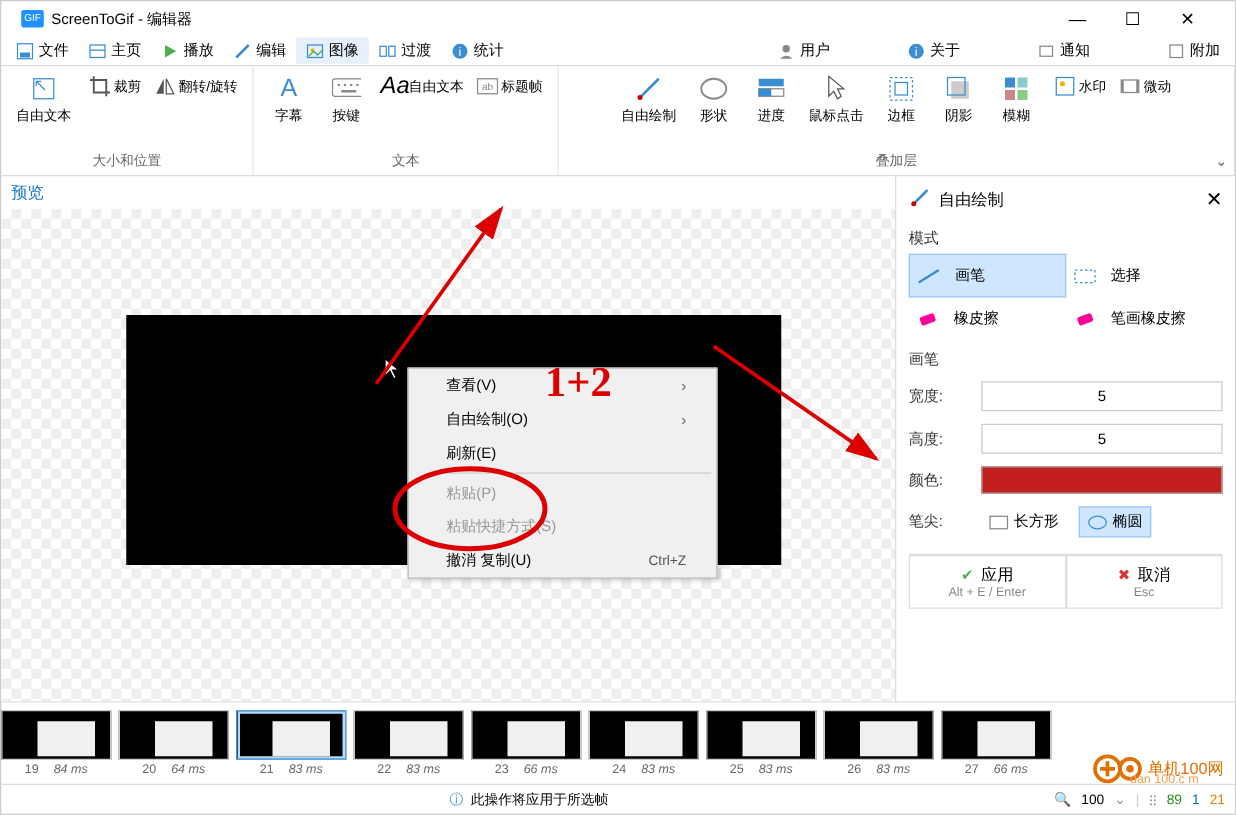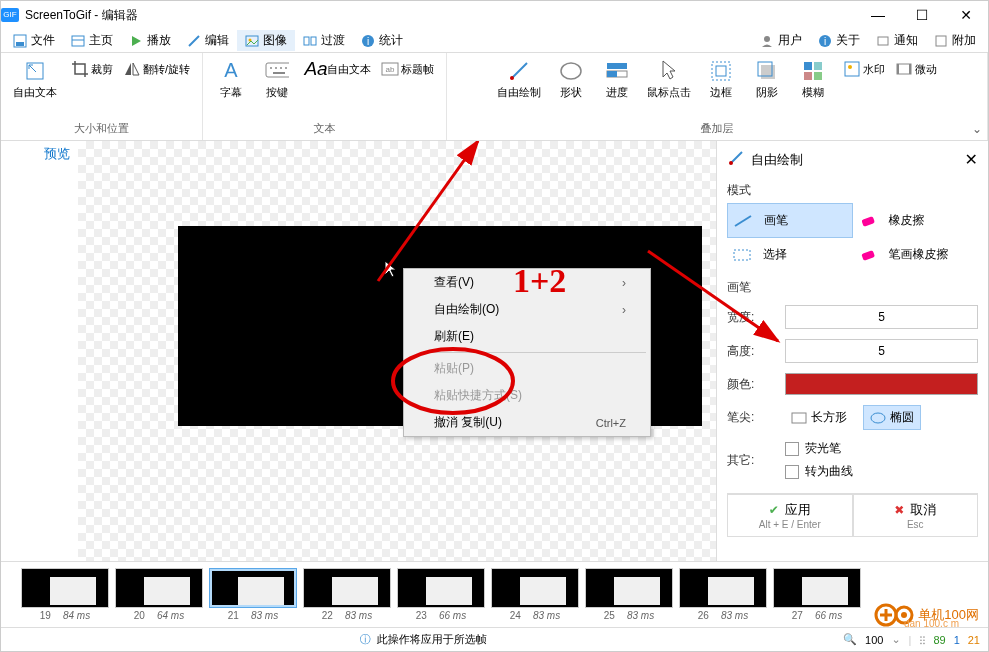--- a/index.html
+++ b/index.html
@@ -1,41 +1,41 @@
 <!DOCTYPE html>
 <html><head>
 <meta charset="utf-8">
 <style>
 * { margin: 0; padding: 0; box-sizing: border-box; font-family: "Microsoft YaHei", "Segoe UI", sans-serif; }
 body { width: 989px; height: 652px; background: #fff; overflow: hidden; font-size: 12px; }
 .window { display: flex; flex-direction: column; height: 100%; border: 1px solid #ccc; }
-.titlebar { display: flex; align-items: center; height: 28px; padding: 0 0; }
+.titlebar { display: flex; align-items: center; height: 28px; padding: 0 16px; }
 .titlebar .app-icon { width: 18px; height: 14px; background: #1E90FF; color: #fff; font-size: 8px; text-align: center; line-height: 14px; border-radius: 2px; margin-right: 6px; }
 .titlebar .title { font-size: 12px; color: #000; }
 .titlebar .spacer { flex: 1; }
 .titlebar .win-btn { width: 44px; height: 28px; text-align: center; line-height: 28px; font-size: 14px; }
 .menubar { display: flex; align-items: center; height: 24px; padding: 0 4px; border-bottom: 1px solid #ddd; }
 .menu-item { display: flex; align-items: center; padding: 2px 8px; gap: 4px; font-size: 12px; }
 .menu-icon { width: 14px; height: 14px; display: inline-flex; align-items: center; justify-content: center; }
-.menu-right { margin-left: auto; display: flex; }
+.menu-right { margin-left: auto; display: flex; gap: 46px; }
 
 .ribbon { display: flex; height: 88px; border-bottom: 1px solid #ddd; position: relative; }
 .ribbon-group { display: flex; flex-direction: column; align-items: center; padding: 4px 8px; border-right: 1px solid #e5e5e5; }
 .ribbon-group:last-of-type { border-right: none; }
 .ribbon-row { display: flex; gap: 6px; flex: 1; align-items: flex-start; }
 .ribbon-btn { display: flex; flex-direction: column; align-items: center; justify-content: center; padding: 2px 4px; font-size: 11px; gap: 2px; min-width: 40px; }
 .ribbon-btn.small { flex-direction: row; font-size: 11px; min-width: 0; height: 24px; }
 .ribbon-btn .ic { width: 24px; height: 24px; display: flex; align-items: center; justify-content: center; }
 .ribbon-btn.small .ic { width: 18px; height: 18px; }
 .ribbon-stack { display: flex; gap: 2px; }
 .ribbon-group-label { font-size: 11px; color: #666; text-align: center; margin-top: 2px; }
 .ribbon-exp { position: absolute; right: 6px; bottom: 4px; font-size: 12px; color: #666; }
 
 .work { flex: 1; display: flex; overflow: hidden; }
-.preview-area { flex: 1; display: flex; flex-direction: row; margin-left: 35px; }
+.preview-area { flex: 1; display: flex; flex-direction: column; }
 .preview-label { padding: 4px 8px; font-size: 13px; color: #1177cc; }
 .canvas-area { flex: 1; background: #fff; background-image:
   linear-gradient(45deg,#eee 25%,transparent 25%),linear-gradient(-45deg,#eee 25%,transparent 25%),
   linear-gradient(45deg,transparent 75%,#eee 75%),linear-gradient(-45deg,transparent 75%,#eee 75%);
   background-size: 16px 16px; background-position: 0 0,0 8px,8px -8px,-8px 0; position: relative; }
 .frame-img { position: absolute; left: 100px; top: 85px; width: 524px; height: 200px; background: #000; }
 .ctx-menu { position: absolute; left: 225px; top: 42px; width: 248px; background: #f0f0f0; border: 1px solid #bbb; box-shadow: 2px 2px 4px rgba(0,0,0,0.2); }
 .ctx-item { padding: 5px 24px 5px 30px; font-size: 12px; display: flex; align-items: center; color: #000; }
 .ctx-item.disabled { color: #999; }
 .ctx-item .arrow { margin-left: auto; color: #666; }
@@ -57,21 +57,21 @@
 .sp-color { flex: 1; height: 22px; background: #c41f1f; border: 1px solid #aaa; }
 .sp-check { width: 14px; height: 14px; border: 1px solid #999; display: inline-block; }
 .sp-toggleset { display: flex; gap: 10px; align-items: center; }
 .sp-toggle { display: flex; align-items: center; gap: 4px; font-size: 12px; padding: 3px 6px; }
 .sp-toggle.active { background: #cfe6ff; border: 1px solid #9cc7f0; }
 .sp-actions { display: flex; margin-top: 8px; border-top: 1px solid #ddd; }
 .sp-action { flex: 1; text-align: center; padding: 6px 0; border: 1px solid #ddd; }
 .sp-action .main { font-size: 13px; }
 .sp-action .sub { font-size: 10px; color: #888; }
 
-.frame-strip { height: 66px; border-top: 1px solid #ddd; display: flex; align-items: center; padding: 2px 20px; gap: 6px; overflow: hidden; }
+.frame-strip { height: 66px; border-top: 1px solid #ddd; display: flex; align-items: center; padding: 2px 0; gap: 6px; overflow: hidden; }
 .thumb { display: flex; flex-direction: column; align-items: center; }
 .thumb-img { width: 88px; height: 40px; background: #000; border: 1px solid #ccc; position: relative; }
 .thumb-img.sel { border: 1px solid #59a7e8; box-shadow: 0 0 0 2px #b4daf9 inset; }
 .thumb-img .mini { position: absolute; left: 28px; top: 8px; width: 46px; height: 28px; background: #f0f0f0; }
 .thumb-caption { display: flex; gap: 12px; font-size: 10px; margin-top: 2px; }
 .thumb-caption .idx { color: #666; }
 .thumb-caption .ms { color: #666; font-style: italic; }
 
 .statusbar { height: 24px; border-top: 1px solid #ddd; display: flex; align-items: center; padding: 0 8px; font-size: 11px; gap: 6px; }
 .statusbar .st-left { display: flex; align-items: center; gap: 6px; flex: 1; justify-content: center; }
@@ -447,32 +447,32 @@
             <span class="sp-mode-icon">
               <svg width="20" height="14">
                 <line x1="2" y1="12" x2="18" y2="2" stroke="#3a8dd0" stroke-width="2"></line>
               </svg>
             </span>
             <span>画笔</span>
           </div>
         <div class="sp-mode-btn">
             <span class="sp-mode-icon">
               <svg width="20" height="14">
-                <rect x="4" y="4" width="12" height="7" rx="2" fill="#f09" transform="rotate(-20 10 7)"></rect>
+                <rect x="2" y="2" width="16" height="10" fill="none" stroke="#3a8dd0" stroke-dasharray="2,2"></rect>
               </svg>
             </span>
-            <span>橡皮擦</span>
+            <span>选择</span>
           </div>
         <div class="sp-mode-btn">
             <span class="sp-mode-icon">
               <svg width="20" height="14">
-                <rect x="2" y="2" width="16" height="10" fill="none" stroke="#3a8dd0" stroke-dasharray="2,2"></rect>
+                <rect x="4" y="4" width="12" height="7" rx="2" fill="#f09" transform="rotate(-20 10 7)"></rect>
               </svg>
             </span>
-            <span>选择</span>
+            <span>橡皮擦</span>
           </div>
         <div class="sp-mode-btn">
             <span class="sp-mode-icon">
               <svg width="20" height="14">
                 <rect x="4" y="4" width="12" height="7" rx="2" fill="#f09" transform="rotate(-20 10 7)"></rect>
               </svg>
             </span>
             <span>笔画橡皮擦</span>
           </div>
       </div>
@@ -498,33 +498,20 @@
                 <rect x="1" y="1" width="14" height="10" fill="none" stroke="#888"></rect>
               </svg>
               <span>长方形</span>
             </div>
           <div class="sp-toggle active">
               <svg width="16" height="12">
                 <ellipse cx="8" cy="6" rx="7" ry="5" fill="none" stroke="#3a8dd0"></ellipse>
               </svg>
               <span>椭圆</span>
             </div>
-        </div>
-      </div>
-      <div class="sp-row">
-        <div class="sp-label">其它:</div>
-        <div style="display:flex;flex-direction:column;gap:6px;">
-          <label style="display:flex;align-items:center;gap:6px;">
-              <span class="sp-check"></span>
-              <span>荧光笔</span>
-            </label>
-          <label style="display:flex;align-items:center;gap:6px;">
-              <span class="sp-check"></span>
-              <span>转为曲线</span>
-            </label>
         </div>
       </div>
 
       <div class="sp-actions">
         <div class="sp-action">
           <div style="display:flex;align-items:center;justify-content:center;gap:6px;">
               <span style="color:#4caf50;">✔</span>
               <span class="main">应用</span>
             </div>
           <div class="sub">Alt + E / Enter</div>

